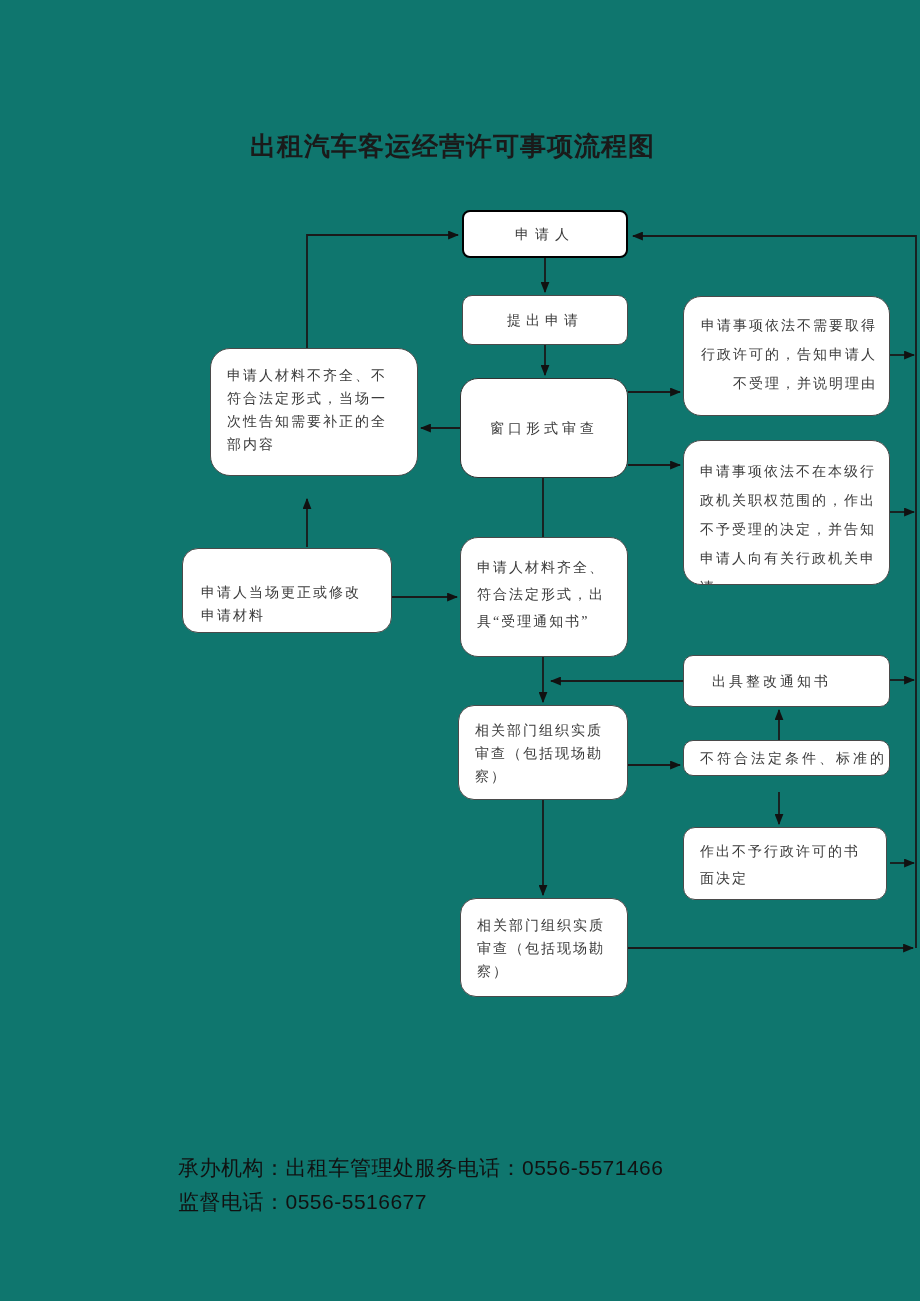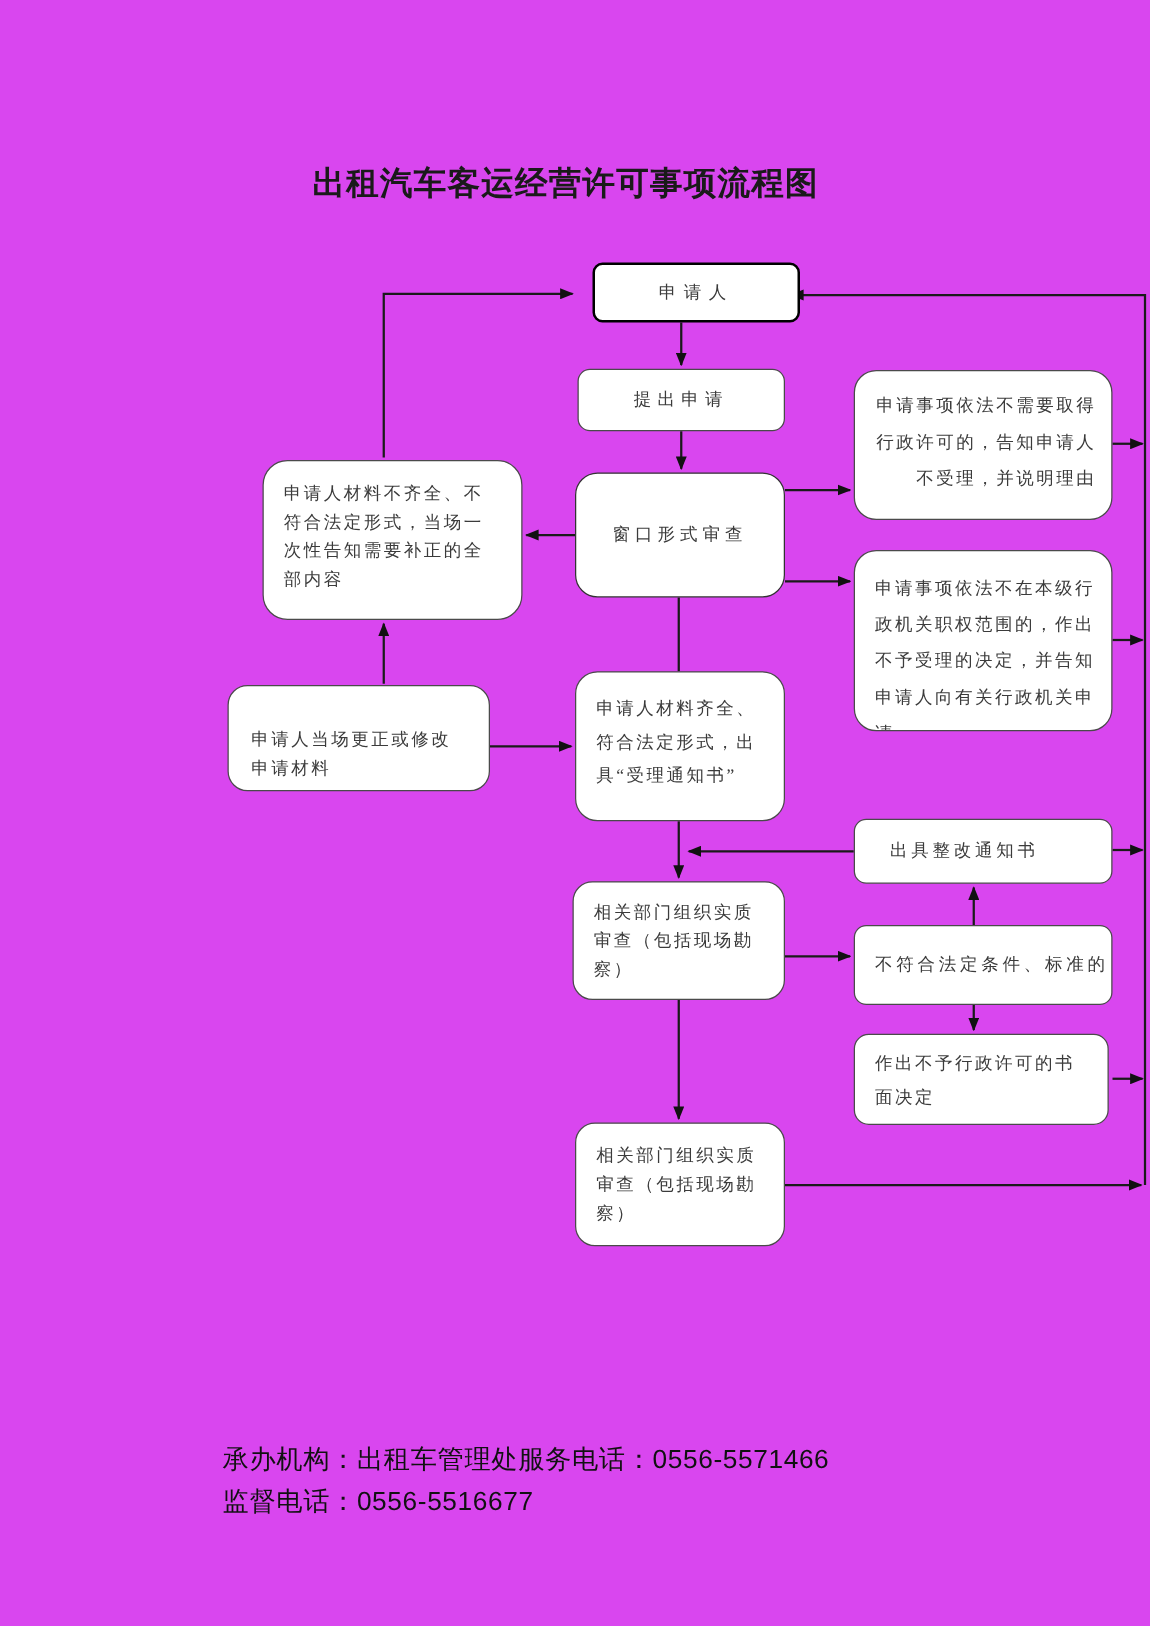--- a/index.html
+++ b/index.html
@@ -1,48 +1,48 @@
 <!DOCTYPE html>
 <html><head>
 <meta charset="utf-8">
 <style>
   html,body{margin:0;padding:0;background:#fff;}
   .page{
     position:relative;
     width:920px;height:1301px;
-    background:#d946ef;
+    background:#0f766e;
     font-family:"Liberation Sans","DejaVu Sans",sans-serif;
     overflow:hidden;
   }
   .doc-title{
     position:absolute;left:250px;top:129px;
     font-size:26px;font-weight:600;color:#1a1a1a;
     letter-spacing:1px;white-space:nowrap;
   }
   svg.connectors{position:absolute;left:0;top:0;}
   .fbox{
     position:absolute;background:#fff;
     border:1.4px solid #4a4a4a;
     color:#3b3b3b;
     font-family:"Liberation Serif","DejaVu Serif",serif;
     font-size:14px;letter-spacing:2px;line-height:23px;
     box-sizing:border-box;
   }
   .center{display:flex;align-items:center;justify-content:center;text-align:center;}
-  #b-applicant{left:462px;top:210px;width:166px;height:48px;border:2px solid #000;border-radius:8px;letter-spacing:6px;margin-left:12px;}
+  #b-applicant{left:462px;top:210px;width:166px;height:48px;border:2px solid #000;border-radius:8px;letter-spacing:6px;}
   #b-submit{left:462px;top:295px;width:166px;height:50px;border-radius:10px;letter-spacing:5px;}
   #b-window{left:460px;top:378px;width:168px;height:100px;border-radius:18px;letter-spacing:4px;border-color:#333;}
-  #b-incomplete{left:210px;top:368px;width:208px;height:128px;border-radius:20px;padding:15px 18px 0 16px;}
+  #b-incomplete{left:210px;top:348px;width:208px;height:128px;border-radius:20px;padding:15px 18px 0 16px;}
   #b-correct{left:182px;top:548px;width:210px;height:85px;border-radius:16px;padding:32px 26px 0 18px;}
   #b-complete{left:460px;top:537px;width:168px;height:120px;border-radius:18px;padding:16px 12px 0 16px;line-height:27px;}
   #b-nopermit{left:683px;top:296px;width:207px;height:120px;border-radius:18px;padding:14px 12px 0 16px;line-height:29px;text-align:right;}
   #b-nojurisdiction{left:683px;top:440px;width:207px;height:145px;border-radius:18px;padding:16px 12px 0 16px;line-height:29px;overflow:hidden;}
   #b-rectify{left:683px;top:655px;width:207px;height:52px;border-radius:10px;padding-left:28px;display:flex;align-items:center;letter-spacing:3px;}
   #b-substantive1{left:458px;top:705px;width:170px;height:95px;border-radius:16px;padding:13px 10px 0 16px;}
-  #b-nonconform{left:683px;top:740px;width:207px;height:64px;border-radius:10px;padding-left:16px;display:flex;align-items:center;letter-spacing:3px;}
+  #b-nonconform{left:683px;top:740px;width:207px;height:36px;border-radius:10px;padding-left:16px;display:flex;align-items:center;letter-spacing:3px;}
   #b-denial{left:683px;top:827px;width:204px;height:73px;border-radius:12px;padding:10px 16px 0 16px;line-height:27px;}
   #b-substantive2{left:460px;top:898px;width:168px;height:99px;border-radius:16px;padding:15px 10px 0 16px;}
   .footer{
     position:absolute;left:178px;top:1106px;
     font-size:21px;color:#111;line-height:34px;
     letter-spacing:0.5px;
     margin-top:45px;
   }
 </style>
 </head>

